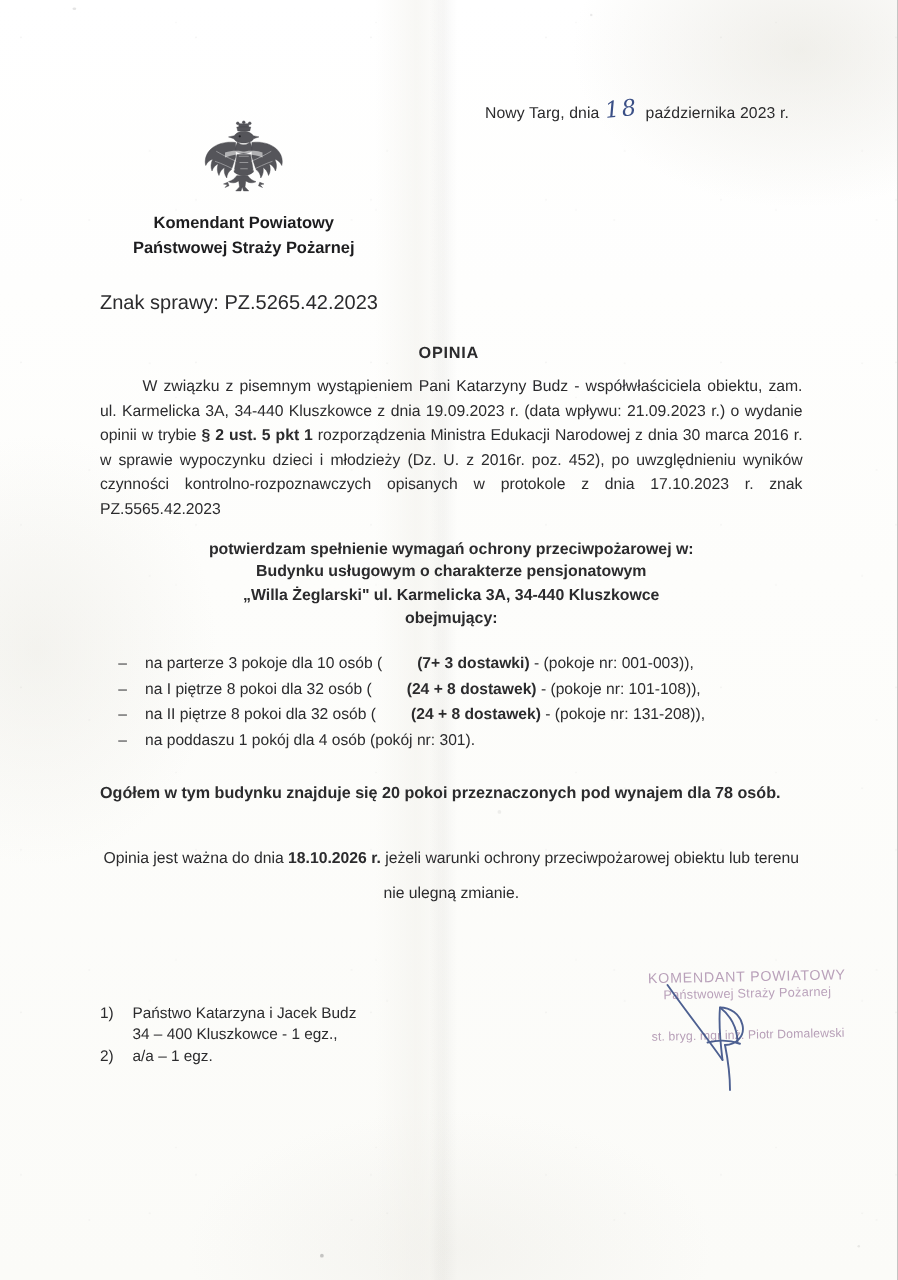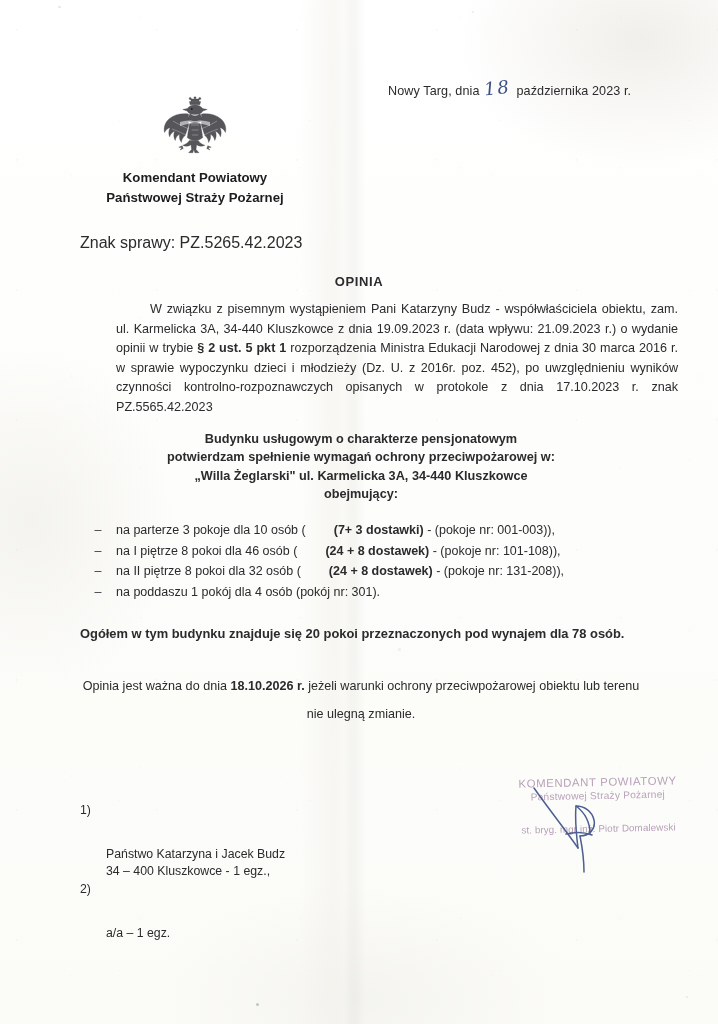--- a/index.html
+++ b/index.html
@@ -140,21 +140,20 @@
   .body-para {
     position: absolute;
     left: 80px;
     top: 300px;
     width: 562px;
     font-size: 12.6px;
     line-height: 19.6px;
     text-align: justify;
     text-justify: inter-word;
     text-indent: 34px;
-    margin-left: 36px;
   }
   .body-para b { font-weight: bold; }
 
   
   .confirm {
     position: absolute;
     left: 80px;
     top: 430px;
     width: 562px;
     text-align: center;
@@ -211,21 +210,21 @@
   
   .recipients {
     position: absolute;
     left: 80px;
     top: 802px;
     font-size: 12.3px;
     line-height: 17.4px;
   }
   .rec-row { display: flex; }
   .rec-num { width: 26px; flex: 0 0 26px; }
-  .rec-body { flex: 1 1 auto; margin-top: 44px; }
+  .rec-body { flex: 1 1 auto; }
   .rec-sub { padding-left: 26px; }
 
   
   .stamp-zone {
     position: absolute;
     left: 498px;
     top: 776px;
     width: 200px;
     height: 96px;
   }
@@ -347,36 +346,36 @@
       <div>Państwowej Straży Pożarnej</div>
     </div>
 
     <div class="case-no">Znak sprawy: PZ.5265.42.2023</div>
 
     <div class="doc-title">OPINIA</div>
 
     <div class="body-para"><span>W związku z pisemnym wystąpieniem Pani Katarzyny Budz - współwłaściciela obiektu, zam. ul. Karmelicka 3A, 34-440 Kluszkowce z dnia 19.09.2023 r. (data wpływu: 21.09.2023 r.) o wydanie opinii w trybie </span><b>§ 2 ust. 5 pkt 1</b><span> rozporządzenia Ministra Edukacji Narodowej z dnia 30 marca 2016 r. w sprawie wypoczynku dzieci i młodzieży (Dz. U. z 2016r. poz. 452), po uwzględnieniu wyników czynności kontrolno-rozpoznawczych opisanych w protokole z dnia  17.10.2023 r. znak PZ.5565.42.2023</span></div>
 
     <div class="confirm">
+      <div>potwierdzam spełnienie wymagań ochrony przeciwpożarowej w:</div>
       <div>Budynku usługowym o charakterze pensjonatowym</div>
-      <div>potwierdzam spełnienie wymagań ochrony przeciwpożarowej w:</div>
       <div>„Willa Żeglarski" ul. Karmelicka 3A, 34-440 Kluszkowce</div>
       <div>obejmujący:</div>
     </div>
 
     <div class="room-list">
 
       <div class="room-row">
         <span class="dash">–</span>
         <span class="room-text"><span>na parterze 3 pokoje dla 10 osób (</span><b>(7+ 3 dostawki)</b><span> - (pokoje nr: 001-003)),</span></span>
       </div>
 
       <div class="room-row">
         <span class="dash">–</span>
-        <span class="room-text"><span>na I piętrze 8 pokoi dla 46 osób (</span><b>(24 + 8 dostawek)</b><span> - (pokoje nr: 101-108)),</span></span>
+        <span class="room-text"><span>na I piętrze 8 pokoi dla 32 osób (</span><b>(24 + 8 dostawek)</b><span> - (pokoje nr: 101-108)),</span></span>
       </div>
 
       <div class="room-row">
         <span class="dash">–</span>
         <span class="room-text"><span>na II piętrze 8 pokoi dla 32 osób (</span><b>(24 + 8 dostawek)</b><span> - (pokoje nr: 131-208)),</span></span>
       </div>
 
       <div class="room-row">
         <span class="dash">–</span>
         <span class="room-text"><span>na poddaszu 1 pokój dla 4 osób (pokój nr: 301).</span><b></b><span></span></span>

